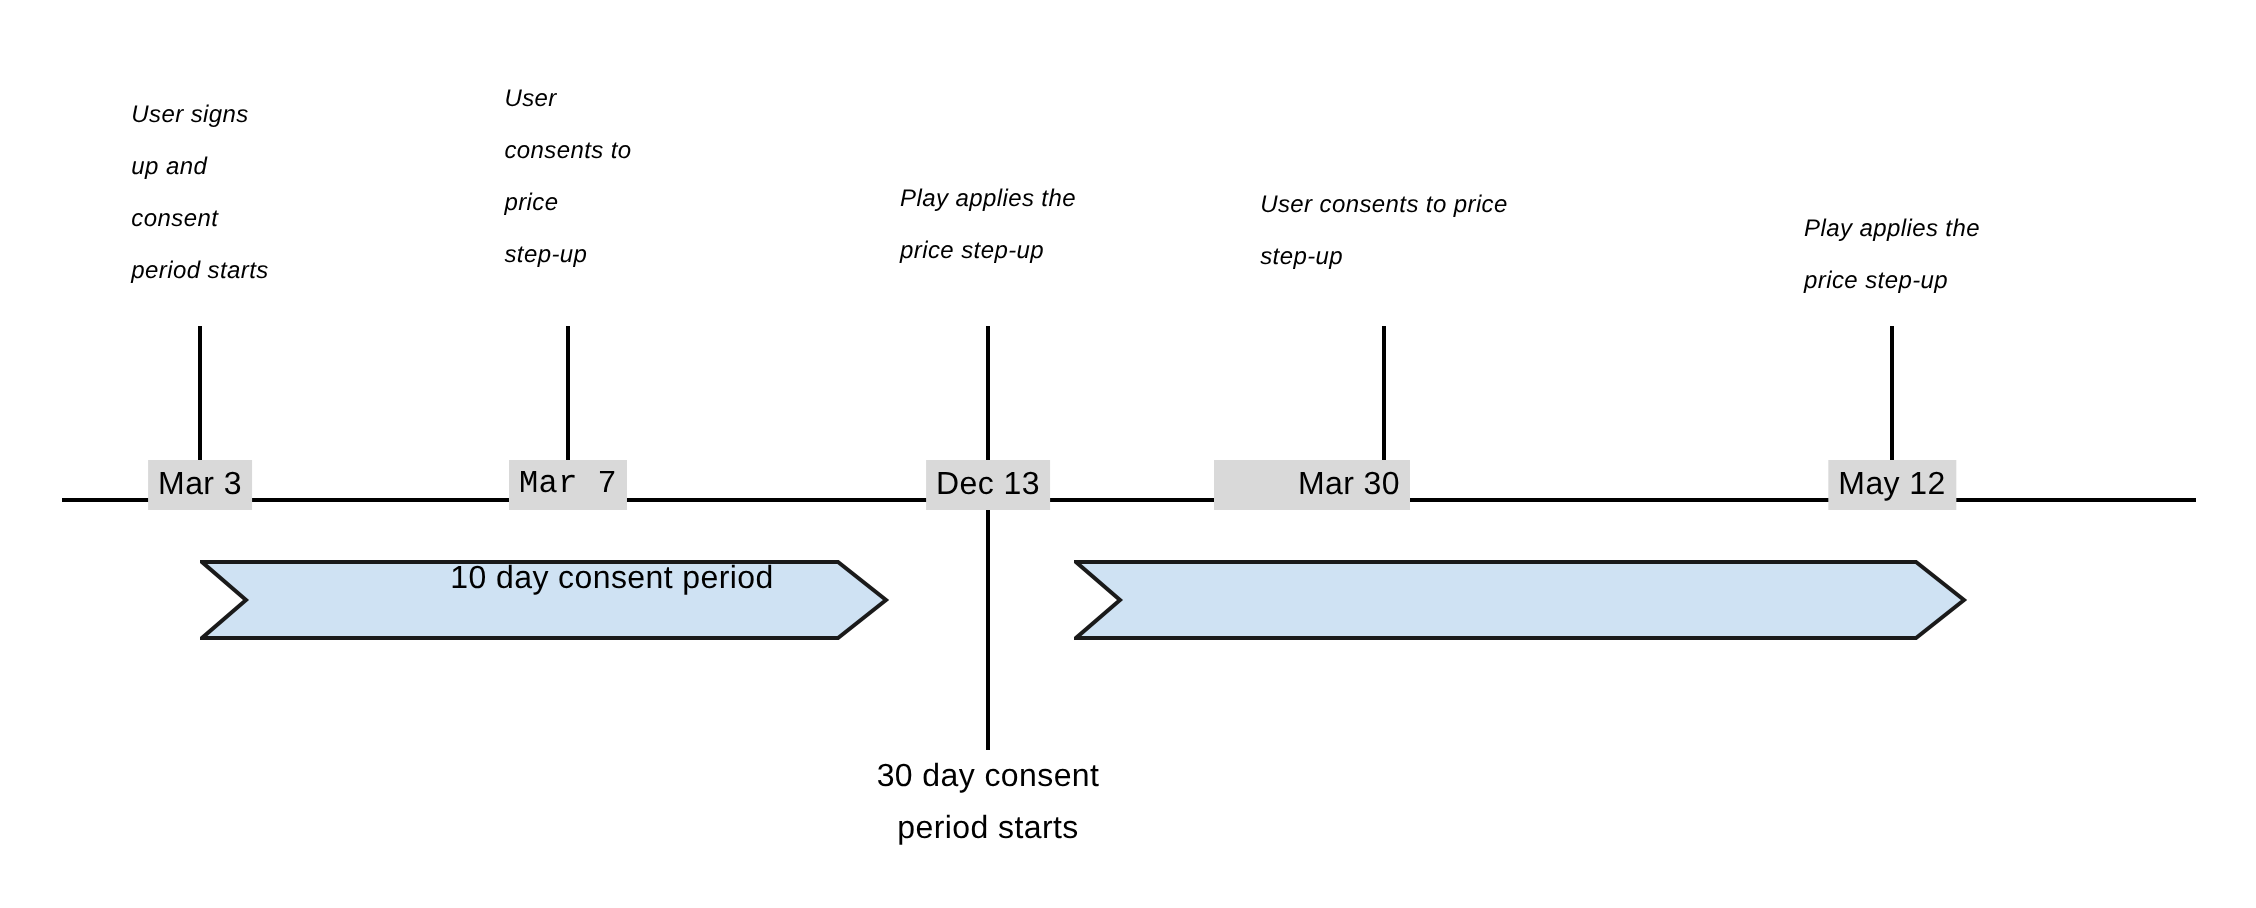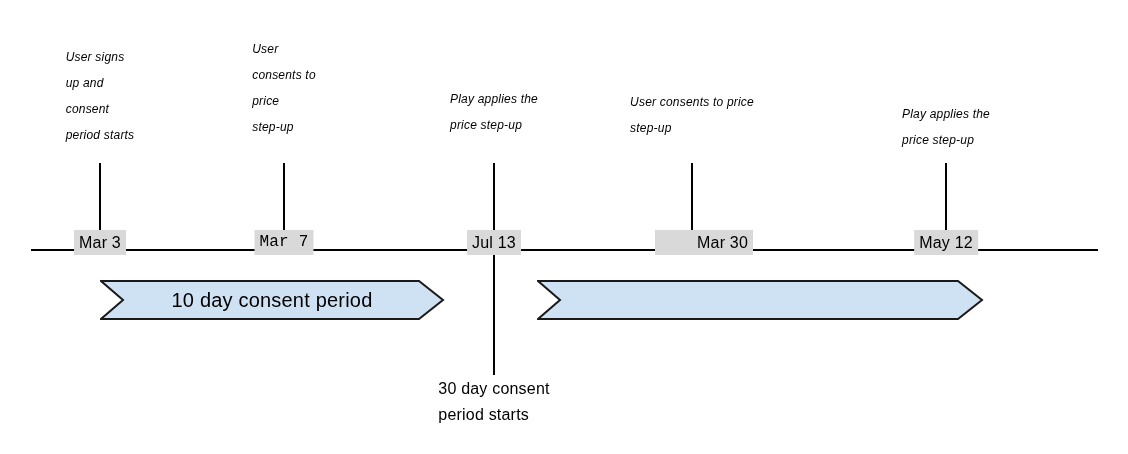--- a/index.html
+++ b/index.html
@@ -58,33 +58,34 @@
     margin-top: 24px;
   }
   .period-svg {
     position: absolute;
     top: 280px;
     z-index: 1;
   }
   .period-label {
     position: absolute;
     transform: translateX(-50%);
-    top: 281px;
+    top: 271px;
     height: 38px;
     line-height: 38px;
-    font-size: 20px;
+    font-size: 16px;
     letter-spacing: 0.2px;
     white-space: nowrap;
     z-index: 2;
     color: var(--text, #000);
+    margin-left: 34px;
   }
   .annotation-label {
     position: absolute;
     transform: translateX(-50%);
-    text-align: left;
+    text-align: center;
     white-space: pre-line;
     font-size: 16px;
     line-height: 26px;
     letter-spacing: 0.2px;
     color: var(--text, #000);
   }
 </style>
 </head>
 <body>
 
@@ -114,22 +115,22 @@
   <div class="tick" style="left:493px; top:163px; height:87px;"></div>
   <div class="tick" style="left:691px; top:163px; height:87px;"></div>
   <div class="tick" style="left:945px; top:163px; height:87px;"></div>
 
   <div class="tick" style="left:493px; top:250px; height:125px;"></div>
 
   <div class="timeline-line"></div>
 
   <div class="date-badge" style="left:100px;">Mar 3</div>
   <div class="date-badge" style="left:284px;font-family:Liberation Mono, monospace;">Mar 7</div>
-  <div class="date-badge" style="left:494px;">Jul 13</div>
-  <div class="date-badge" style="left:704px;padding-left:42px;">Mar 30</div>
+  <div class="date-badge" style="left:494px;">Dec 13</div>
+  <div class="date-badge" style="left:656px;padding-left:42px;">Mar 30</div>
   <div class="date-badge" style="left:946px;">May 12</div>
 
   <svg class="period-svg" style="left:100px;" width="345" height="40" viewBox="0 0 345 40">
     <polygon points="1,1 319,1 343,20 319,39 1,39 23,20" stroke-width="2" stroke-linejoin="miter" fill="#cfe2f3" stroke="#1a1a1a"></polygon>
   </svg>
   <div class="period-label" style="left:272px;">10 day consent period</div>
 
   <svg class="period-svg" style="left:537px;" width="447" height="40" viewBox="0 0 447 40">
     <polygon points="1,1 421,1 445,20 421,39 1,39 23,20" stroke-width="2" stroke-linejoin="miter" fill="#cfe2f3" stroke="#1a1a1a"></polygon>
   </svg>

